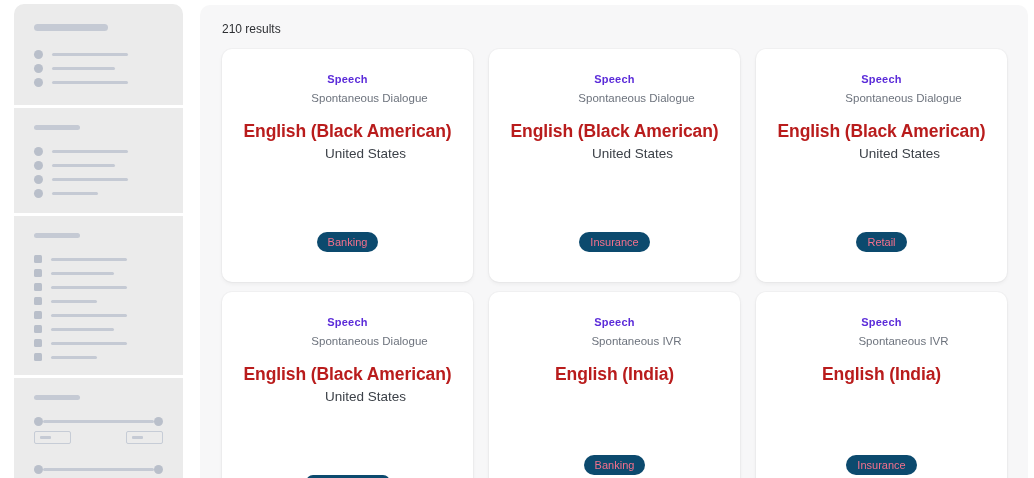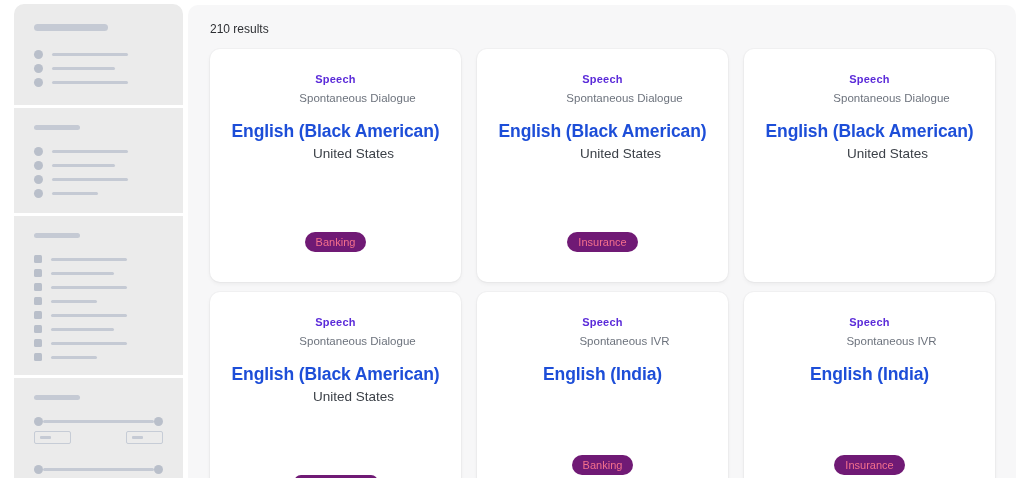--- a/index.html
+++ b/index.html
@@ -24,37 +24,37 @@
   .srange { display:flex; align-items:center; height:9px; }
   .srange .knob { width:9px; height:9px; border-radius:50%; background:#b9bfca; flex:none; }
   .srange .track { flex:1; height:3px; background:#c5cad4; border-radius:2px; }
   .sinputs { display:flex; justify-content:space-between; margin-top:5px; }
   .sbox { width:37px; height:13px; border:1.5px solid #c6ccd6; border-radius:2px;
           display:flex; align-items:center; padding-left:5px; background:transparent; }
   .sbox .dash { width:11px; height:2.5px; background:#c5cad4; border-radius:1px; }
   .srange.second { margin-top:21px; }
 
   
-  .main { position:absolute; left:188px; top:5px; width:828px; height:473px;
+  .main { position:absolute; left:200px; top:5px; width:828px; height:473px;
           background:#f7f7f8; border-radius:10px 10px 0 0;
           padding:17px 21px 0 22px; }
   .results-count { font-size:12px; color:#2d2f33; height:15px; }
   .grid { display:grid; grid-template-columns:repeat(3, 251px);
           column-gap:16px; row-gap:10px; margin-top:12px; }
   .card { width:251px; height:233px; background:#ffffff; border-radius:10px;
           padding:24px 17px 0 17px;
           box-shadow:0 0 0 1px rgba(0,0,0,0.025), 0 2px 4px rgba(0,0,0,0.05);text-align:center; }
   .card-type   { font-size:11px; line-height:13px; font-weight:700; color:#5b2bd9; letter-spacing:.2px; }
   .card-subtype{ font-size:11.5px; line-height:14px; color:#6d737d; margin-top:5px;margin-left:44px; }
-  .card-title  { font-size:17.5px; line-height:22px; font-weight:700; color:#1d4ed8;
+  .card-title  { font-size:17.5px; line-height:22px; font-weight:700; color:#b91c1c;
                  margin-top:15px; letter-spacing:-0.1px; }
   .card-region { font-size:13.5px; line-height:17px; color:#3c4148; margin-top:3px;margin-left:36px; }
   .card-tags   { margin-top:70px; }
   .tag { display:inline-block; padding:3px 11px; min-height:14px; border-radius:11px;
-         background:#701a75; color:#f4708c; font-size:11px; line-height:14px; }
+         background:#0c4a6e; color:#f4708c; font-size:11px; line-height:14px; }
   .tag-wide { min-width:84px; }
 </style>
 </head>
 <body>
 
 <aside class="sidebar">
 
   <div class="s-section first" style="height:101px">
     <div class="stitle"></div>
     <div class="srow">
@@ -173,20 +173,23 @@
       <div class="card-tags">
         <span class="tag">Insurance</span>
       </div>
     </article>
 
     <article class="card">
       <div class="card-type">Speech</div>
       <div class="card-subtype">Spontaneous Dialogue</div>
       <h3 class="card-title">English (Black American)</h3>
       <div class="card-region">United States</div>
+      <div class="card-tags">
+        <span class="tag">Retail</span>
+      </div>
     </article>
 
     <article class="card">
       <div class="card-type">Speech</div>
       <div class="card-subtype">Spontaneous Dialogue</div>
       <h3 class="card-title">English (Black American)</h3>
       <div class="card-region">United States</div>
       <div class="card-tags">
         <span class="tag tag-wide"></span>
       </div>

